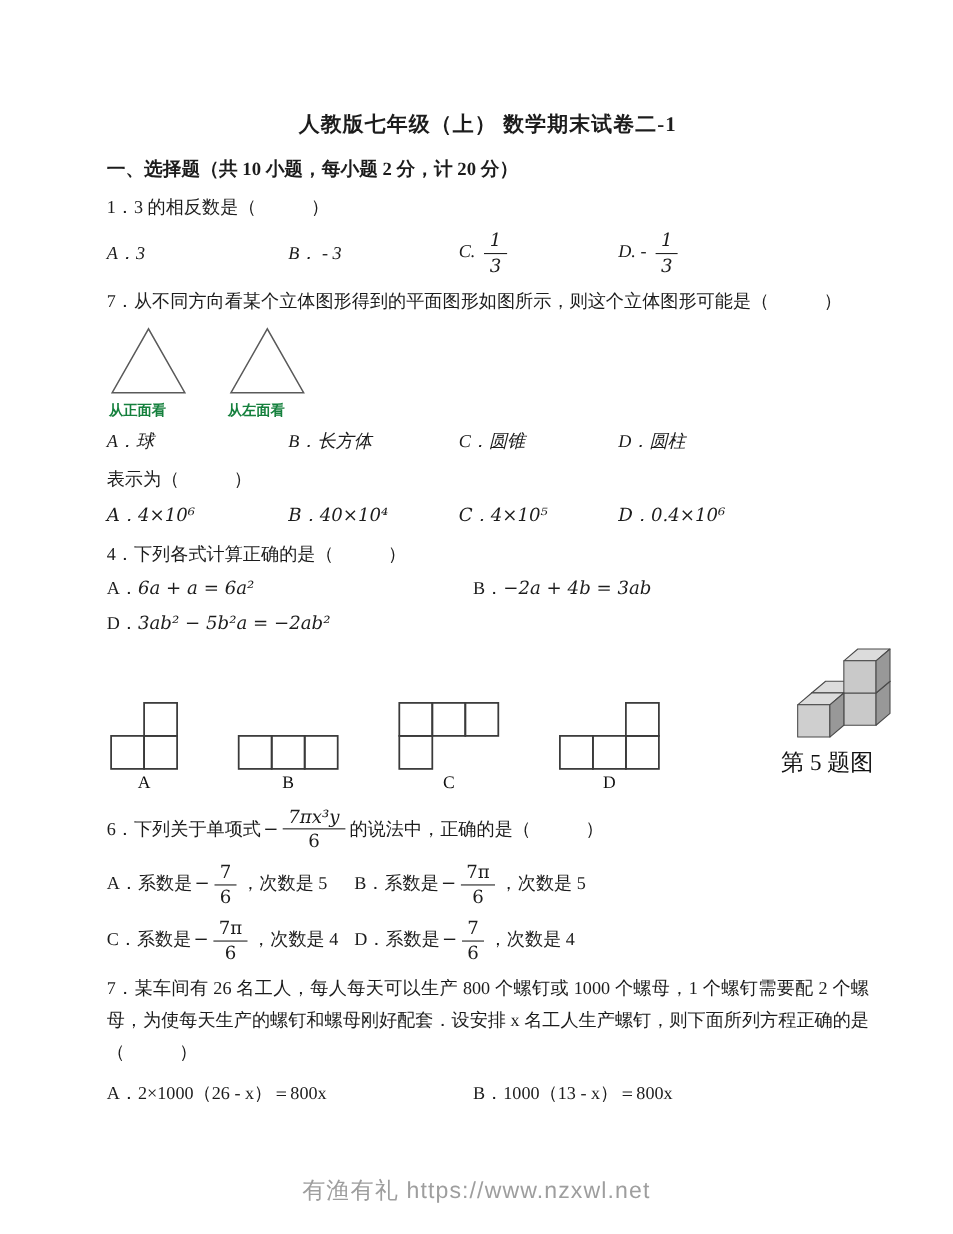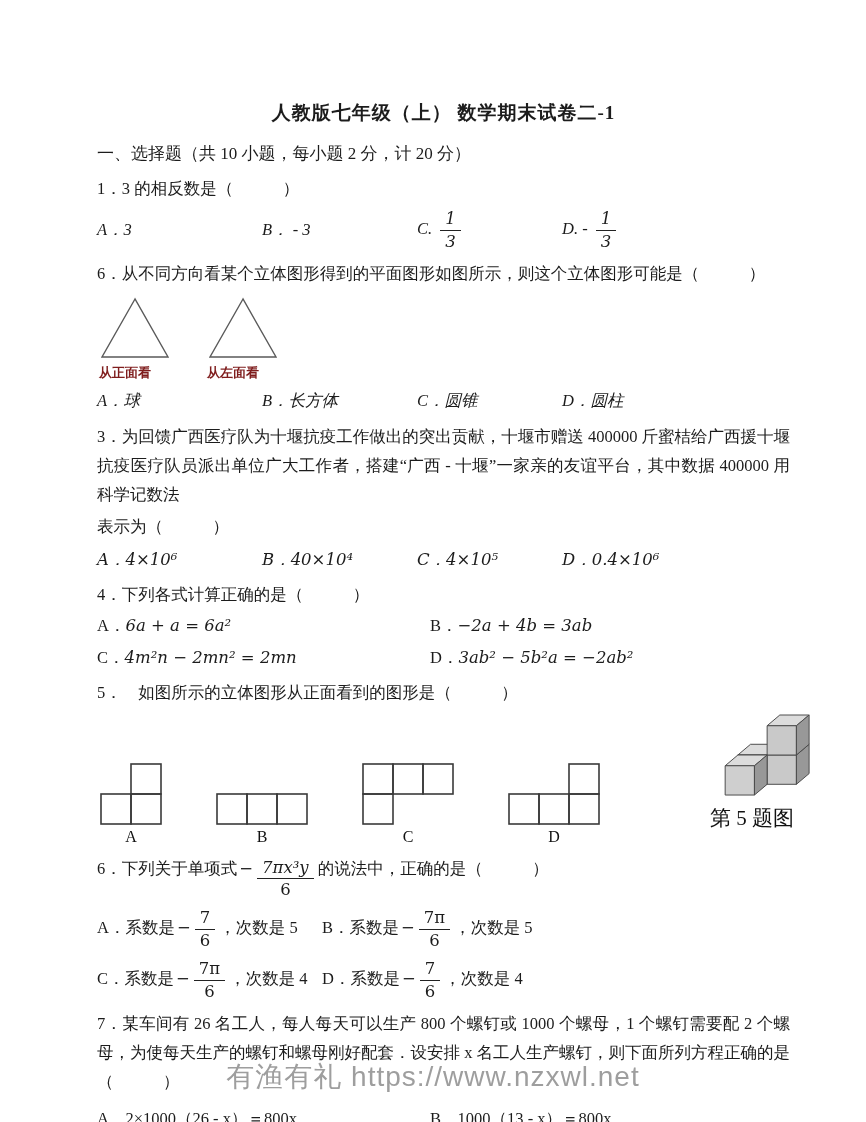--- a/index.html
+++ b/index.html
@@ -15,21 +15,21 @@
     overflow:hidden;
   }
   .title{
     margin:4px 0 16px 0;
     text-align:center;
     font-size:19px;
     font-weight:bold;
     letter-spacing:1px;
   }
   .section-heading{
-    font-weight:normal;
+    font-weight:bold;
     font-size:17px;
     margin:0 0 10px 0;
   }
   .stem{margin:4px 0 6px 0;line-height:28px;}
   .para{margin:4px 0 2px 0;line-height:29px;text-align:justify;}
   .row4{
     display:grid;
     grid-template-columns:165px 155px 145px 1fr;
     align-items:center;
     margin:6px 0 8px 0;
@@ -60,31 +60,31 @@
     line-height:1.2;
     margin:0 4px;
     font-family:"DejaVu Serif", serif;
   }
   .frac .num{display:block;border-bottom:1.4px solid #222;padding:0 5px 1px 5px;}
   .frac .den{display:block;padding-top:1px;}
   .sign{font-family:"DejaVu Serif", serif;margin-left:2px;}
   
   .views-row{display:flex;align-items:flex-end;gap:36px;margin:8px 0 4px 2px;}
   .view-group{display:flex;flex-direction:column;align-items:flex-start;}
-  .view-label{font-size:13px;font-weight:bold;margin-top:4px;color:#7f1d1d;}
+  .view-label{font-size:13px;font-weight:bold;margin-top:4px;color:#15803d;}
   
   .fig-row{display:flex;align-items:flex-end;margin:6px 0 2px 2px;}
   .net-fig{display:flex;flex-direction:column;align-items:center;margin-right:52px;}
   .net-label{font-size:16px;margin-top:2px;color:#111;}
   .cube-block{display:flex;flex-direction:column;align-items:center;margin-left:38px;margin-bottom:14px;}
   .cube-caption{font-size:21px;margin-top:5px;color:#111;}
-  .q6stem{display:flex;align-items:flex-start;margin:12px 0 8px 0;line-height:1.3;}
+  .q6stem{display:flex;align-items:center;margin:12px 0 8px 0;line-height:1.3;}
   .footer{
     position:absolute;left:0;bottom:26px;width:100%;
-    text-align:center;color:#9e9e9e;font-size:28px;
+    text-align:center;color:#9e9e9e;font-size:21px;
     font-family:"Liberation Sans", sans-serif;letter-spacing:1px;
   }
 </style>
 </head>
 <body>
 
 <div class="page">
 
   <h1 class="title">人教版七年级（上） 数学期末试卷二-1</h1>
 
@@ -97,21 +97,21 @@
     <span class="opt">
       <span>C.</span>
       <span class="frac"><span class="num">1</span><span class="den">3</span></span>
     </span>
     <span class="opt">
       <span>D.  -</span>
       <span class="frac"><span class="num">1</span><span class="den">3</span></span>
     </span>
   </div>
 
-  <p class="stem">6．从不同方向看某个立体图形得到的平面图形如图所示，则这个立体图形可能是（　　　）</p>
+  <p class="stem">7．从不同方向看某个立体图形得到的平面图形如图所示，则这个立体图形可能是（　　　）</p>
   <div class="views-row">
     <div class="view-group">
       <svg width="72" height="64">
         <polygon points="36,3 3,61 69,61" fill="none" stroke="#5a5a5a" stroke-width="1.4"></polygon>
       </svg>
       <span class="view-label">从正面看</span>
     </div>
     <div class="view-group">
       <svg width="72" height="64">
         <polygon points="36,3 3,61 69,61" fill="none" stroke="#5a5a5a" stroke-width="1.4"></polygon>
@@ -119,48 +119,43 @@
       <span class="view-label">从左面看</span>
     </div>
   </div>
   <div class="row4">
     <span class="opt">A．球</span>
     <span class="opt">B．长方体</span>
     <span class="opt">C．圆锥</span>
     <span class="opt">D．圆柱</span>
   </div>
 
-  <p class="para">3．为回馈广西医疗队为十堰抗疫工作做出的突出贡献，十堰市赠送 400000 斤蜜桔给广西援十堰抗疫医疗队员派出单位广大工作者，搭建“广西 - 十堰”一家亲的友谊平台，其中数据 400000 用科学记数法</p>
   <p class="stem">表示为（　　　）</p>
   <div class="row4">
     <span class="opt mathu">A．4×10⁶</span>
     <span class="opt mathu">B．40×10⁴</span>
     <span class="opt mathu">C．4×10⁵</span>
     <span class="opt mathu">D．0.4×10⁶</span>
   </div>
 
   <p class="stem">4．下列各式计算正确的是（　　　）</p>
   <div class="row2">
     <span class="opt">
       <span>A．</span><span class="math">6a + a = 6a²</span>
     </span>
     <span class="opt">
       <span>B．</span><span class="math">−2a + 4b = 3ab</span>
     </span>
   </div>
   <div class="row2">
     <span class="opt">
-      <span>C．</span><span class="math">4m²n − 2mn² = 2mn</span>
-    </span>
-    <span class="opt">
       <span>D．</span><span class="math">3ab² − 5b²a = −2ab²</span>
     </span>
   </div>
 
-  <p class="stem">5．　如图所示的立体图形从正面看到的图形是（　　　）</p>
   <div class="fig-row">
     <div class="net-fig">
       <svg width="64" height="64">
         <g fill="none" stroke="#3a3a3a" stroke-width="1.6">
           <rect x="32" y="2" width="30" height="30"></rect>
           <rect x="2" y="32" width="30" height="30"></rect>
           <rect x="32" y="32" width="30" height="30"></rect>
         </g>
       </svg>
       <span class="net-label">A</span>

